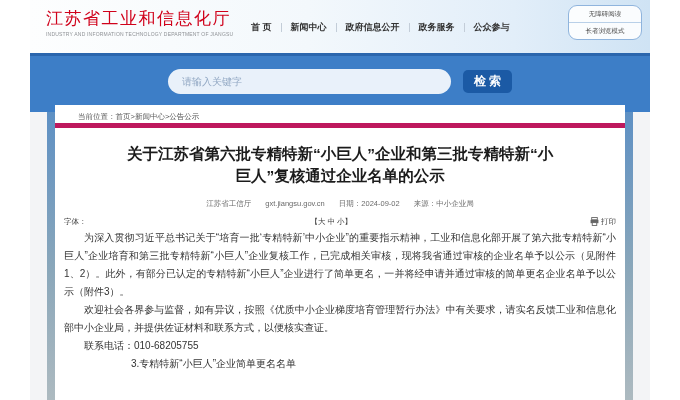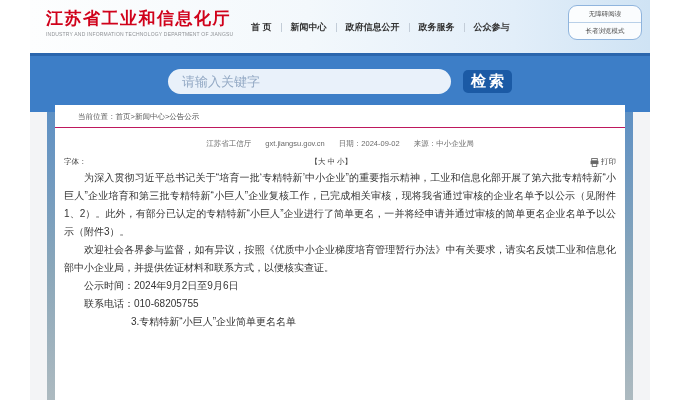--- a/index.html
+++ b/index.html
@@ -4,51 +4,51 @@
 <style>
   * { margin:0; padding:0; box-sizing:border-box; }
   html,body { width:680px; height:400px; overflow:hidden; background:#ffffff;
               font-family:"Liberation Sans", sans-serif; }
   .site { position:absolute; left:30px; top:0; width:620px; height:400px; }
 
   
   .header { position:relative; height:53px;
             background:linear-gradient(90deg,#fdfefe 0%, #f3f8fc 45%, #e2eef9 78%, #cfe3f4 100%); }
   .logo { position:absolute; left:16px; top:9px; cursor:pointer; }
-  .logo-title { color:#d0021b; font-size:17px; font-weight:bold; letter-spacing:1.5px; line-height:19px; }
+  .logo-title { color:#d0021b; font-size:17px; font-weight:normal; letter-spacing:1.5px; line-height:19px; }
   .logo-sub { color:#8f9296; font-size:5px; letter-spacing:.2px; margin-top:3px; white-space:nowrap; }
   .nav { position:absolute; left:212px; top:21px; display:flex; align-items:center; }
   .nav-item { font-size:9px; font-weight:bold; color:#333; padding:0 9px; white-space:nowrap; cursor:pointer; }
   .nav-sep { width:1px; height:9px; background:#c3cdd8; }
   .utility { position:absolute; right:8px; top:5px; width:74px; border:1px solid #8fb4dd;
              border-radius:9px; background:rgba(255,255,255,.88); overflow:hidden; }
   .utility-item { font-size:6.5px; color:#4a4a4a; text-align:center; line-height:16px; cursor:pointer; }
   .utility-item + .utility-item { border-top:1px solid #b9d0e8; }
 
   
   .band { position:relative; height:59px; background:#3d7ec7; border-top:3px solid #2b66ad; }
   .search-input { position:absolute; left:138px; top:13px; width:283px; height:25px;
                   border:none; outline:none; border-radius:13px; background:#e9f1fa;
-                  font-size:13px; color:#456; padding:0 14px; font-family:"Liberation Sans", sans-serif; }
+                  font-size:10px; color:#456; padding:0 14px; font-family:"Liberation Sans", sans-serif; }
   .search-input::placeholder { color:#93a9c4; }
   .search-btn { position:absolute; left:433px; top:14px; width:49px; height:23px; border:none;
-                background:#1b5aa5; color:#ffffff; font-size:15px; font-weight:bold;
+                background:#1b5aa5; color:#ffffff; font-size:12px; font-weight:bold;
                 letter-spacing:3px; text-indent:3px; border-radius:5px; cursor:pointer;
                 font-family:"Liberation Sans", sans-serif; }
 
   
   .page-bg { position:absolute; left:0; right:0; top:112px; bottom:0; background:#f3f4f6; }
   .stripe { position:absolute; top:112px; bottom:0; width:8px;
             background:linear-gradient(180deg,#5e90c4 0%, #8aa7ba 55%, #adbac0 100%); }
   .stripe.left { left:17px; } .stripe.right { right:17px; }
 
   
   .panel { position:absolute; left:25px; right:25px; top:105px; bottom:0; background:#ffffff; z-index:2; }
   .crumb { height:23px; line-height:23px; padding-left:23px; font-size:7.5px; color:#555;
-           border-bottom:1px solid #be185d; }
+           border-bottom:5px solid #be185d; }
   .crumb-path { cursor:pointer; }
   .article { padding:0 9px; }
   .title { margin-top:15px; text-align:center; font-size:15.5px; font-weight:600; color:#1b1b1b;
            line-height:1.45; white-space:pre-line; }
   .meta { margin-top:11px; display:flex; justify-content:center; gap:14px;
           font-size:7.5px; color:#6a6a6a;text-align:center; }
   .fontrow { margin-top:8px; display:flex; justify-content:space-between; align-items:center; gap:4px;
              font-size:7.5px; color:#3d3d3d; }
   .print-btn { display:flex; align-items:center; gap:2px; margin-left:14px; cursor:pointer; color:#3d3d3d; }
   .font-sizes { cursor:pointer; }
@@ -92,20 +92,22 @@
   <div class="page-bg"></div>
   <div class="stripe left"></div>
   <div class="stripe right"></div>
 
   <div class="panel">
     <div class="crumb">
       <span>当前位置：</span><span class="crumb-path">首页&gt;新闻中心&gt;公告公示</span>
     </div>
 
     <div class="article">
+      <div class="title">关于江苏省第六批专精特新“小巨人”企业和第三批专精特新“小
+巨人”复核通过企业名单的公示</div>
 
       <div class="meta">
         <span>江苏省工信厅</span>
         <span>gxt.jiangsu.gov.cn</span>
         <span>日期：2024-09-02</span>
         <span>来源：中小企业局</span>
       </div>
 
       <div class="fontrow">
         <span>字体：</span>
@@ -116,20 +118,19 @@
             <rect x="1" y="5" width="14" height="6" fill="#666"></rect>
             <rect x="4" y="10" width="8" height="5" fill="#fff" stroke="#666" stroke-width="1.6"></rect>
           </svg>
           <span>打印</span>
         </span>
       </div>
 
       <div class="body-text">
         <p>为深入贯彻习近平总书记关于“培育一批‘专精特新’中小企业”的重要指示精神，工业和信息化部开展了第六批专精特新“小巨人”企业培育和第三批专精特新“小巨人”企业复核工作，已完成相关审核，现将我省通过审核的企业名单予以公示（见附件1、2）。此外，有部分已认定的专精特新“小巨人”企业进行了简单更名，一并将经申请并通过审核的简单更名企业名单予以公示（附件3）。</p>
         <p>欢迎社会各界参与监督，如有异议，按照《优质中小企业梯度培育管理暂行办法》中有关要求，请实名反馈工业和信息化部中小企业局，并提供佐证材料和联系方式，以便核实查证。</p>
-        <p>公示时间：2024年9月2日至9月6日</p>
         <p>联系电话：010-68205755</p>
         <p class="attach-sub">3.专精特新“小巨人”企业简单更名名单</p>
       </div>
     </div>
   </div>
 
 </div>
 
 </body></html>

